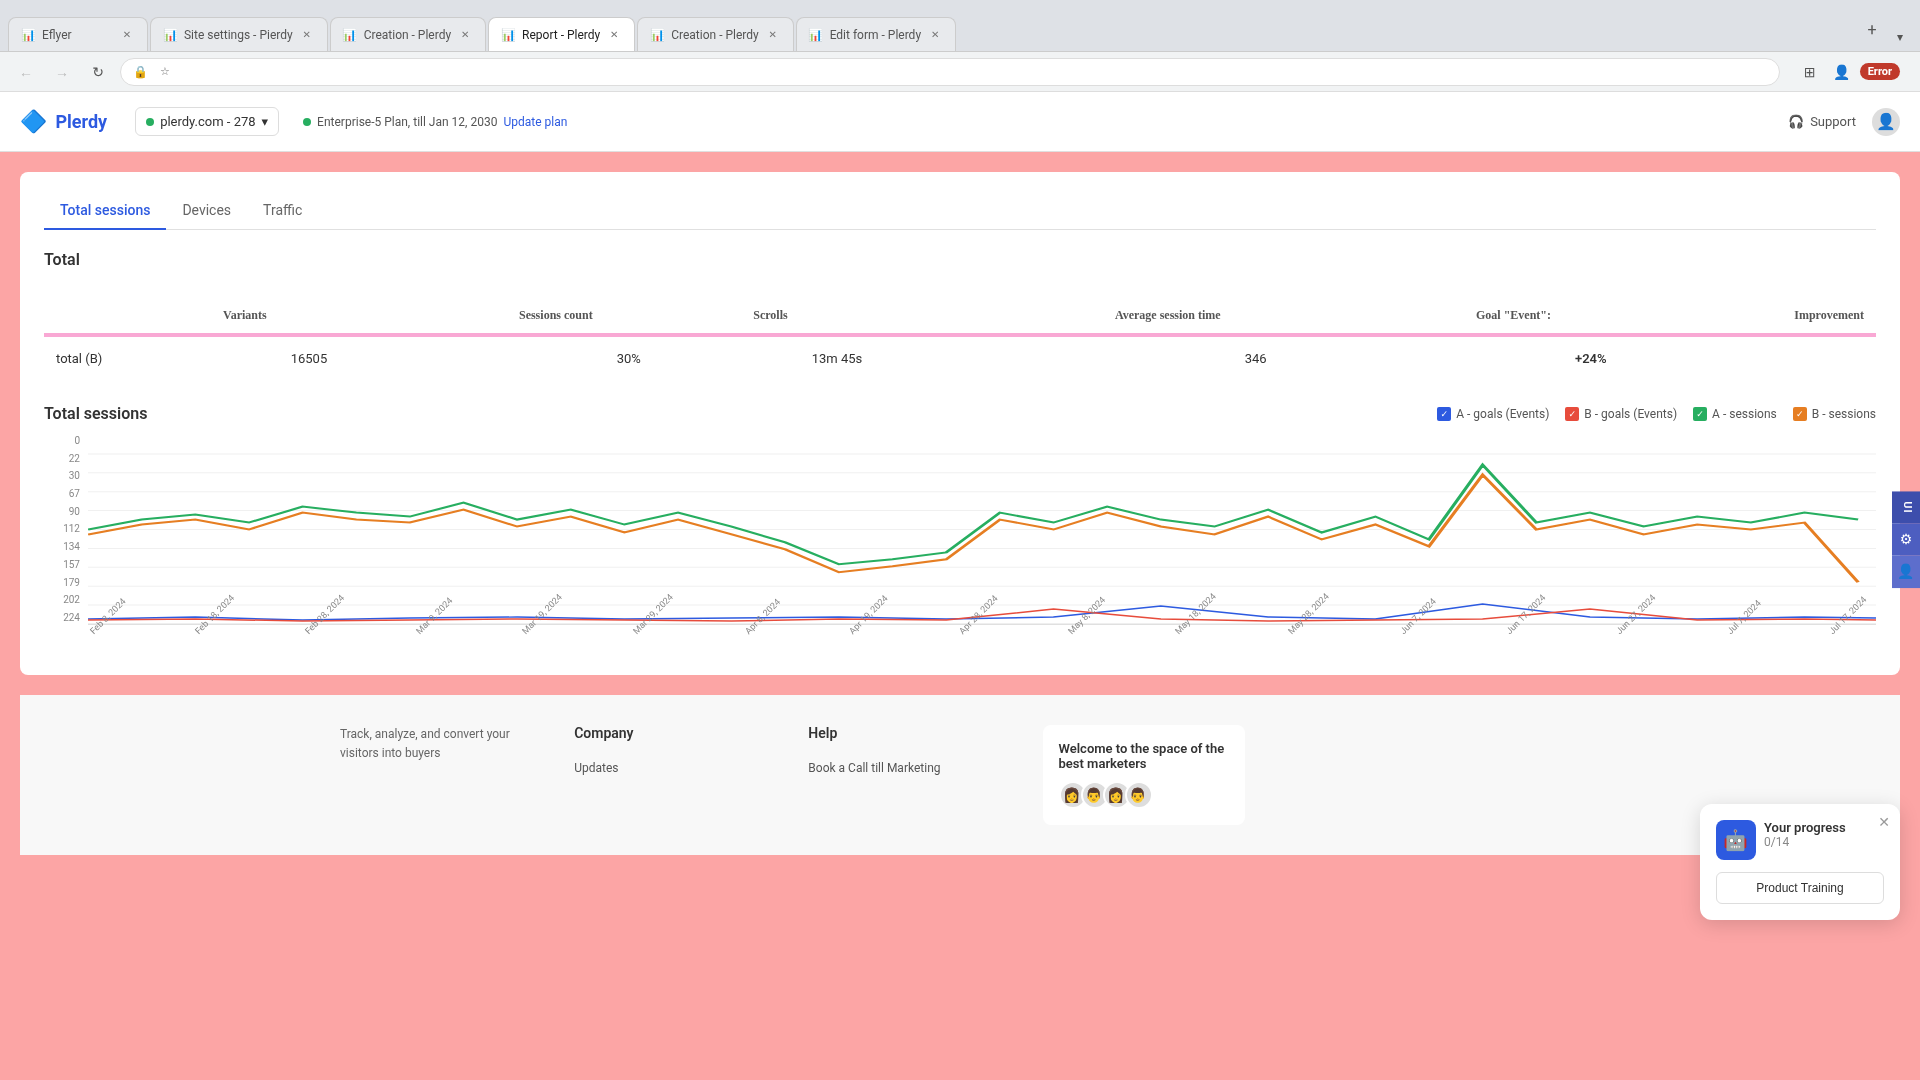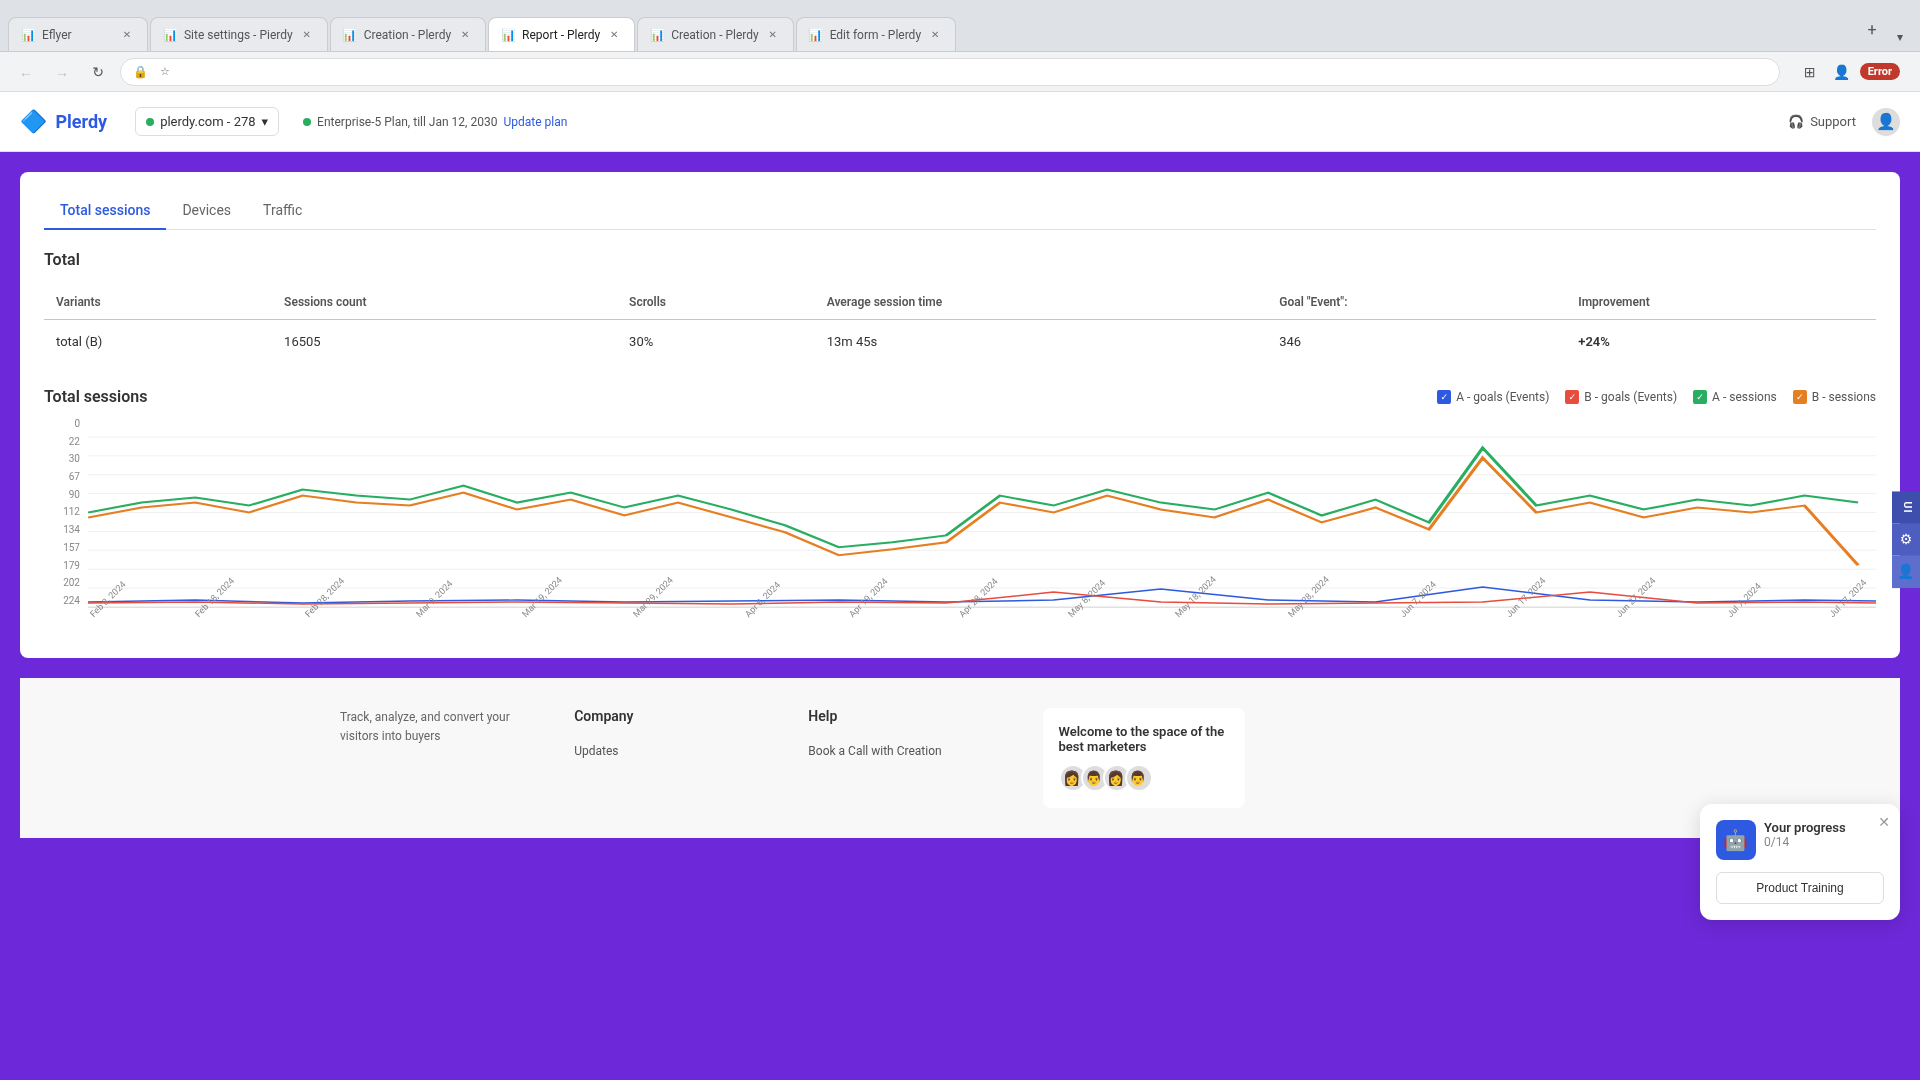--- a/index.html
+++ b/index.html
@@ -32,32 +32,32 @@
     .site-selector { border: 1px solid #ddd; border-radius: 6px; padding: 6px 10px; font-size: 13px; display: flex; align-items: center; gap: 6px; cursor: pointer; background: #fff; }
     .site-selector-dot { width: 8px; height: 8px; border-radius: 50%; background: #27ae60; }
     .plan-info { color: #555; font-size: 12px; display: flex; align-items: center; gap: 6px; margin-left: 8px; }
     .plan-dot { width: 8px; height: 8px; border-radius: 50%; background: #27ae60; }
     .update-plan { color: #2d5ae0; font-size: 12px; cursor: pointer; text-decoration: none; }
     .header-right { margin-left: auto; display: flex; align-items: center; gap: 16px; }
     .support-btn { display: flex; align-items: center; gap: 6px; color: #555; font-size: 13px; cursor: pointer; }
     .user-avatar { width: 28px; height: 28px; border-radius: 50%; background: #ddd; display: flex; align-items: center; justify-content: center; font-size: 16px; color: #888; cursor: pointer; }
 
     
-    .main-content { background: #6d28d9; min-height: calc(1080px - 152px); padding: 20px; }
+    .main-content { background: #fca5a5; min-height: calc(1080px - 152px); padding: 20px; }
     .report-container { background: #fff; border-radius: 8px; padding: 20px 24px; margin-bottom: 20px; }
 
     
     .tab-nav { display: flex; border-bottom: 1px solid #e0e0e0; margin-bottom: 20px; gap: 0; }
     .tab-nav-item { padding: 10px 16px; font-size: 14px; color: #666; cursor: pointer; border-bottom: 2px solid transparent; margin-bottom: -1px; }
     .tab-nav-item.active { color: #2d5ae0; border-bottom: 2px solid #2d5ae0; font-weight: 500; }
 
     
-    .section-title { font-size: 16px; font-weight: 600; color: #333; margin-bottom: 16px; }
+    .section-title { font-size: 16px; font-weight: 600; color: #333; margin-bottom: 29px; }
     .data-table { width: 100%; border-collapse: collapse; }
-    .data-table th { text-align: left; padding: 10px 12px; font-size: 12px; font-weight: 600; color: #555; border-bottom: 1px solid #f9a8d4; }
+    .data-table th { text-align: right; padding: 10px 12px; font-size: 12px; font-weight: 600; color: #555; border-bottom: 4px solid #f9a8d4; font-family: Liberation Serif, serif; }
     .data-table td { padding: 14px 12px; font-size: 13px; color: #333; border-bottom: 1px solid #e8e8e8; }
     .data-table tr:last-child td { border-bottom: none; }
     .improvement-positive { color: #27ae60; font-weight: 600; }
     .dots-indicator { display: flex; gap: 4px; align-items: center; }
     .dot-r { width: 10px; height: 10px; border-radius: 50%; background: #e74c3c; }
     .dot-o { width: 10px; height: 10px; border-radius: 50%; background: #e67e22; }
     .dot-g { width: 10px; height: 10px; border-radius: 50%; background: #27ae60; }
 
     
     .chart-container { margin-top: 24px; }
@@ -323,21 +323,21 @@
     <div class="footer-grid">
       <div class="footer-section">
         <p class="footer-text">Track, analyze, and convert your visitors into buyers</p>
       </div>
       <div class="footer-section">
         <div class="footer-title">Company</div>
         <a class="footer-link">Updates</a>
       </div>
       <div class="footer-section">
         <div class="footer-title">Help</div>
-        <a class="footer-link">Book a Call with Creation</a>
+        <a class="footer-link">Book a Call till Marketing</a>
       </div>
       <div class="footer-section">
         <div class="footer-card">
           <div class="footer-card-title">Welcome to the space of the best marketers</div>
           <div class="avatar-row">
             <div class="mini-avatar">👩</div>
             <div class="mini-avatar">👨</div>
             <div class="mini-avatar">👩</div>
             <div class="mini-avatar">👨</div>
           </div>

